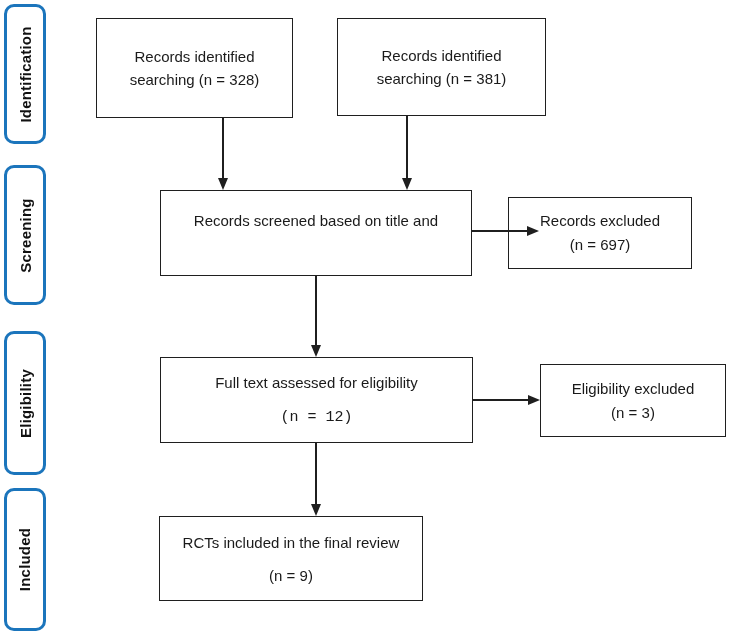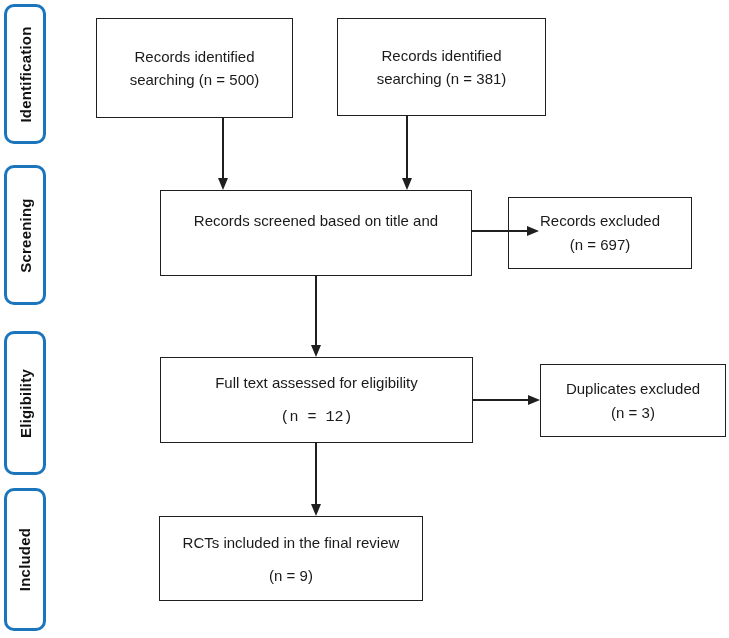--- a/index.html
+++ b/index.html
@@ -97,41 +97,41 @@
   </div>
   <div class="stage" style="left:4px; top:331px; width:42px; height:144px;">
     <span class="stage-text">Eligibility</span>
   </div>
   <div class="stage" style="left:4px; top:488px; width:42px; height:143px;">
     <span class="stage-text">Included</span>
   </div>
 
   <div class="fbox" id="box-pubmed">
     <div class="bline">Records identified</div>
-    <div class="bline">searching (n = 500)</div>
+    <div class="bline">searching (n = 328)</div>
   </div>
   <div class="fbox" id="box-medrxiv">
     <div class="bline">Records identified</div>
     <div class="bline">searching (n = 381)</div>
   </div>
 
   <div class="fbox" id="box-screened">
     <div class="bline">Records screened based on title and</div>
   </div>
   <div class="fbox" id="box-rec-excl">
     <div class="bline">Records excluded</div>
     <div class="bline">(n = 697)</div>
   </div>
 
   <div class="fbox" id="box-fulltext">
     <div class="bline">Full text assessed for eligibility</div>
     <div class="bline gap">(n = 12)</div>
   </div>
   <div class="fbox" id="box-dup-excl">
-    <div class="bline">Duplicates excluded</div>
+    <div class="bline">Eligibility excluded</div>
     <div class="bline">(n = 3)</div>
   </div>
 
   <div class="fbox" id="box-rcts">
     <div class="bline">RCTs included in the final review</div>
     <div class="bline gap">(n = 9)</div>
   </div>
 
   <div class="shaft-v" style="left:222px; top:118px; height:60px;"></div>
   <div class="head-down" style="left:218px; top:178px;"></div>

